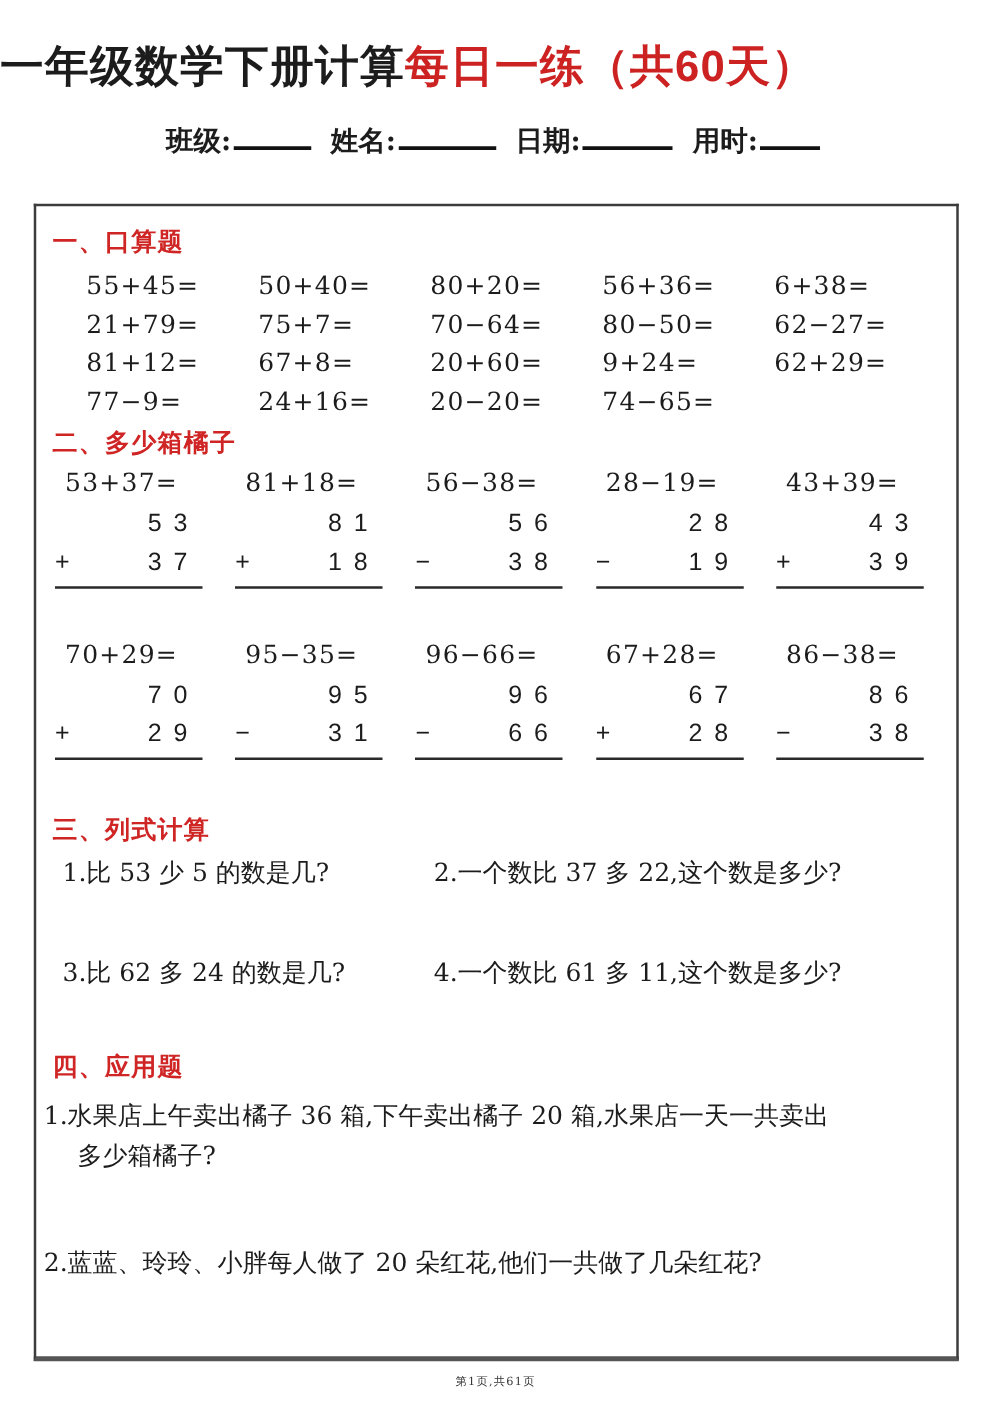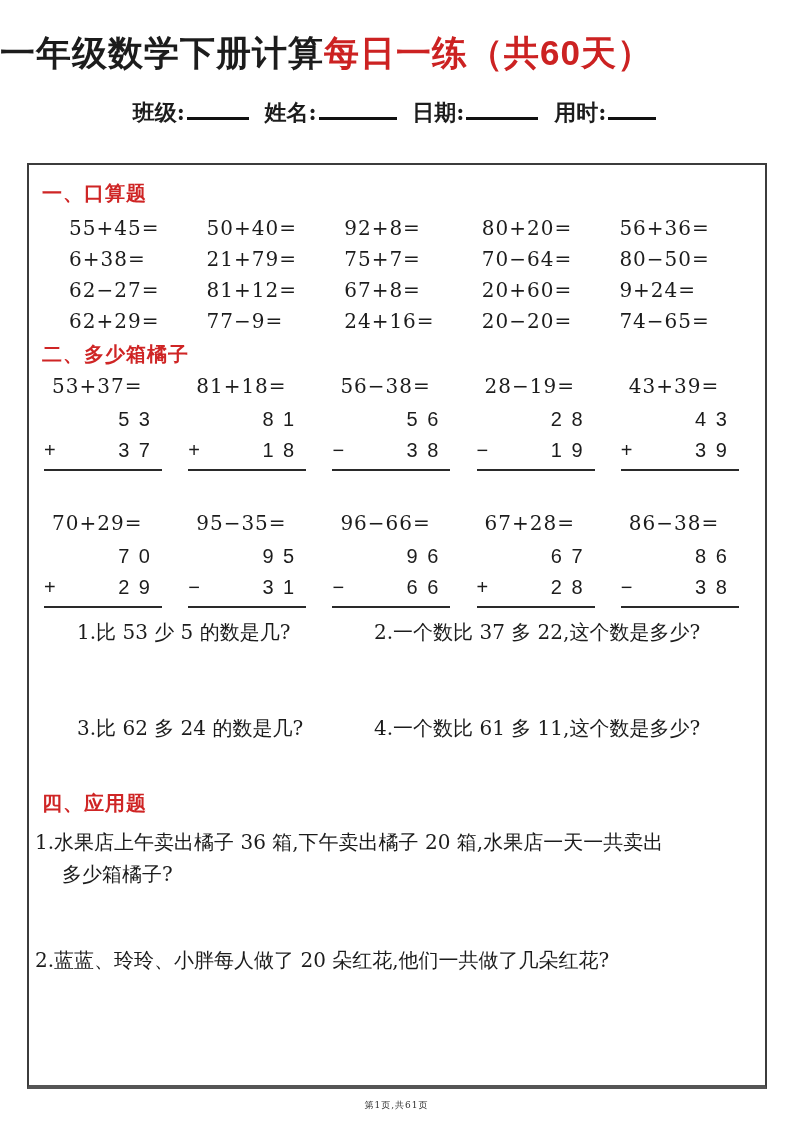--- a/index.html
+++ b/index.html
@@ -124,25 +124,24 @@
   }
   .vline {
     border-top: 2px solid #2a2a2a;
     margin-top: 7px;
   }
 
   
   .expr-grid {
     display: grid;
     grid-template-columns: 297px 1fr;
-    row-gap: 72px;
+    row-gap: 56px;
     padding-left: 21px;
     margin-top: 12px;
     font-size: 20px;
-    margin-left: 27px;
   }
   .expr-grid span { line-height: 24px; white-space: nowrap; }
 
   
   .word-problems {
     padding-left: 6px;
     padding-right: 16px;
     font-size: 20px;
   }
   .word-p { margin-top: 12px; }
@@ -175,21 +174,20 @@
   <span class="info-field">日期:</span><span class="blank blank-2"></span>
   <span class="info-field">用时:</span><span class="blank blank-3"></span>
 </div>
 
 <div class="worksheet-box">
 
   <div class="sec-heading h-oral">一、口算题</div>
   <div class="oral-grid">
     <span>55+45=</span>
     <span>50+40=</span>
-    <span>92+8=</span>
     <span>80+20=</span>
     <span>56+36=</span>
     <span>6+38=</span>
     <span>21+79=</span>
     <span>75+7=</span>
     <span>70−64=</span>
     <span>80−50=</span>
     <span>62−27=</span>
     <span>81+12=</span>
     <span>67+8=</span>
@@ -313,20 +311,21 @@
         <div class="vtop">8 6</div>
         <div class="vbot">
           <span>−</span>
           <span>3 8</span>
         </div>
         <div class="vline"></div>
       </div>
     </div>
   </div>
 
+  <div class="sec-heading h-expression">三、列式计算</div>
   <div class="expr-grid">
     <span>1.比 53 少 5 的数是几?</span>
     <span>2.一个数比 37 多 22,这个数是多少?</span>
     <span>3.比 62 多 24 的数是几?</span>
     <span>4.一个数比 61 多 11,这个数是多少?</span>
   </div>
 
   <div class="sec-heading h-word">四、应用题</div>
   <div class="word-problems">
     <div class="word-p">

